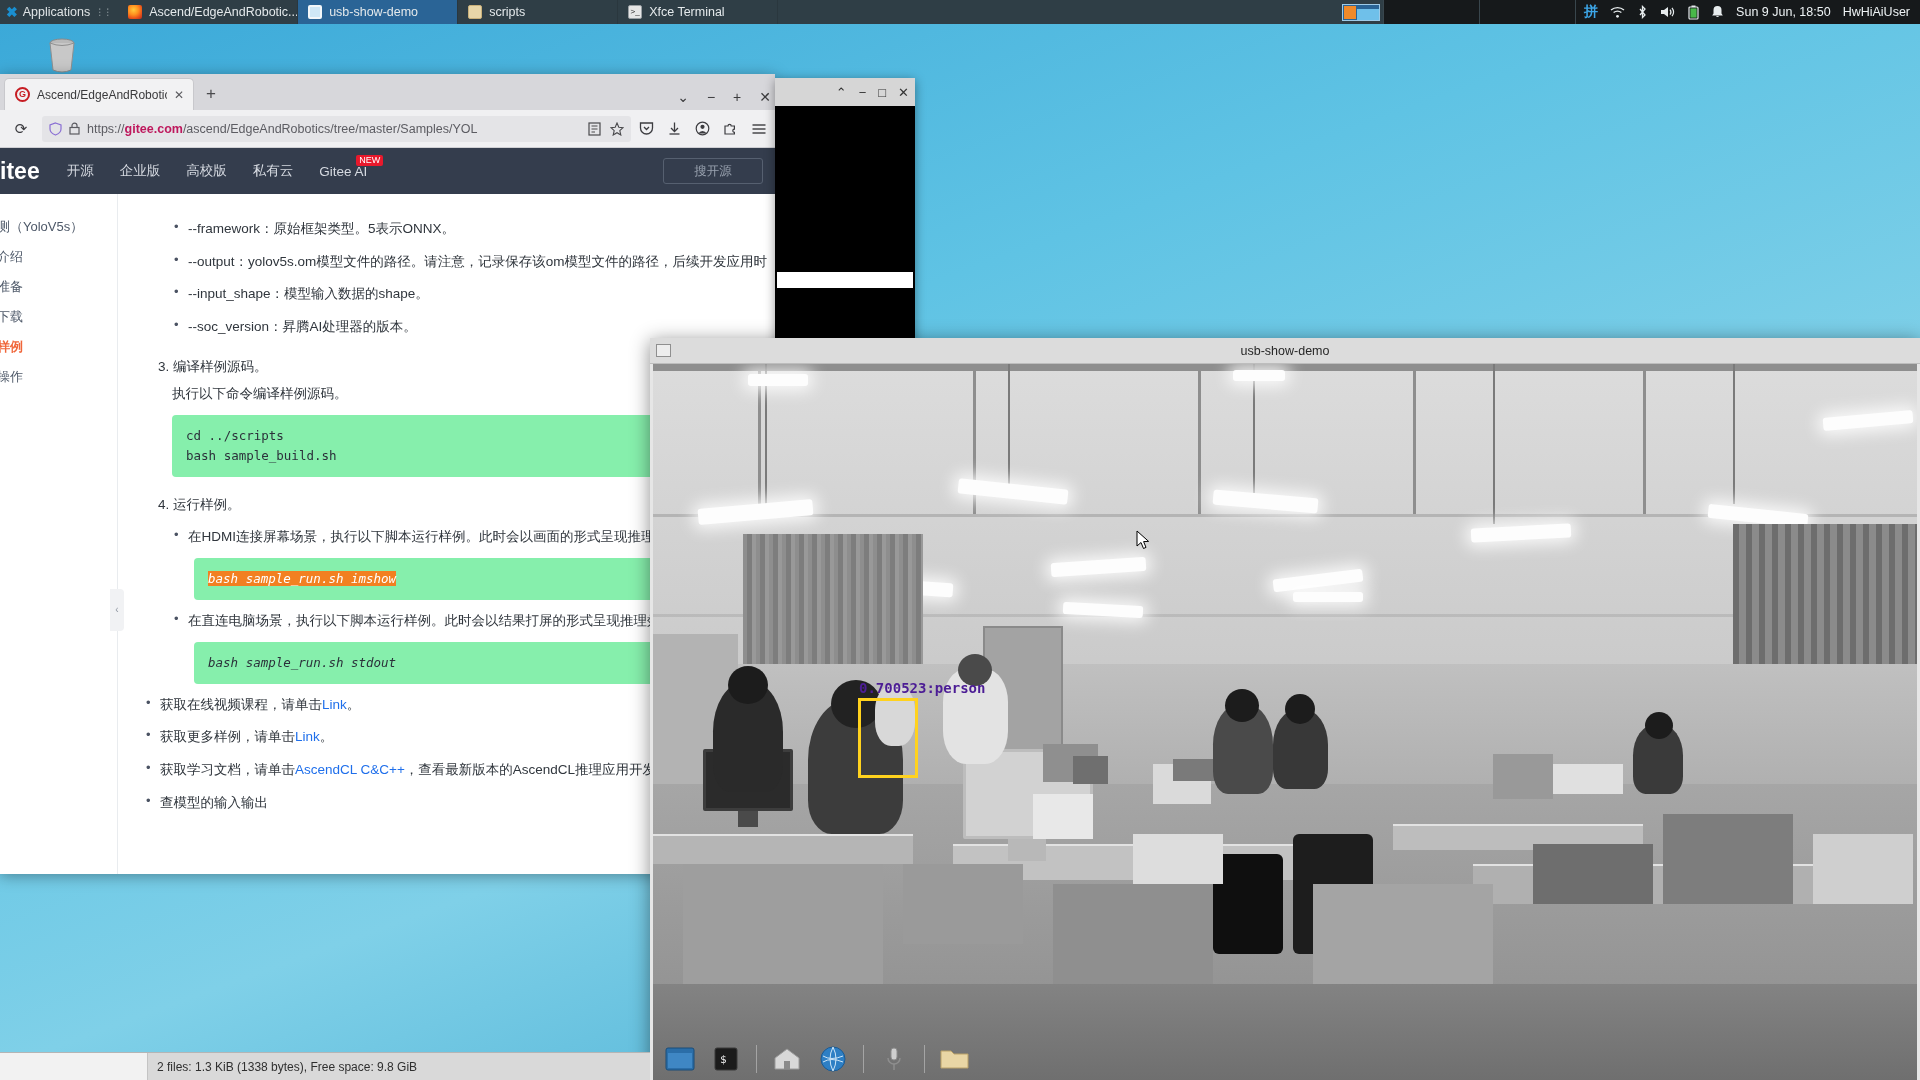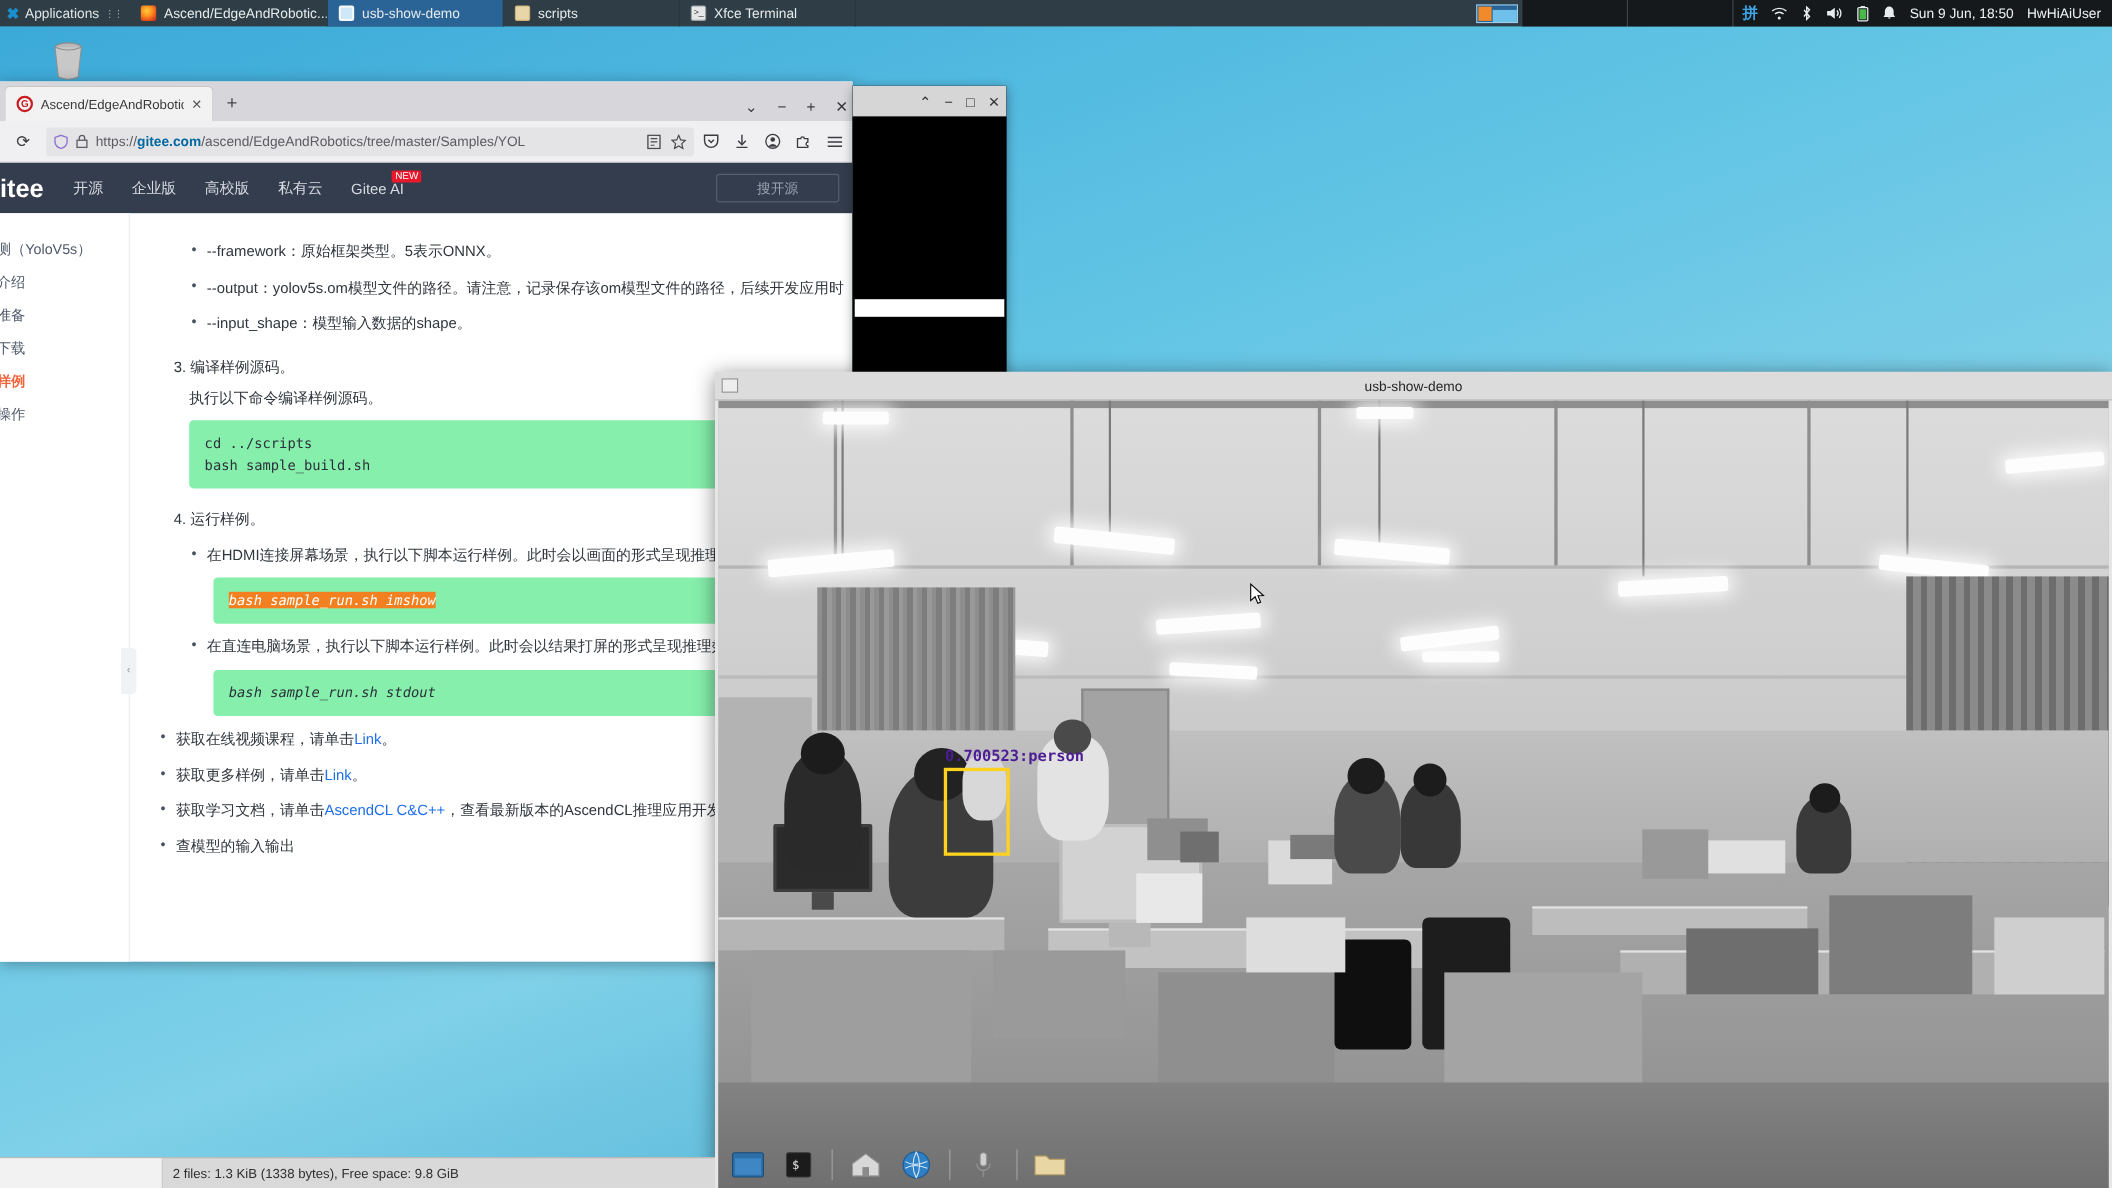--- a/index.html
+++ b/index.html
@@ -78,41 +78,41 @@
     height: 38px; background: #f0f0f2; display: flex; align-items: center;
     padding: 0 8px; gap: 8px; border-bottom: 1px solid #cfcfd3;
   }
   .nav-btn { font-size: 15px; color: #3c3c40; width: 26px; text-align: center; }
   .urlbar {
     flex: 1 1 auto; height: 26px; background: #e4e4e7; border-radius: 3px;
     display: flex; align-items: center; padding: 0 7px; gap: 7px; font-size: 12.5px; color: #5c5c62;
     overflow: hidden;
   }
   .urlbar .url-text { white-space: nowrap; overflow: hidden; }
-  .urlbar .url-text b { color: #0369a1; font-weight: 600; }
+  .urlbar .url-text b { color: #be185d; font-weight: 600; }
   .nav-right { display: flex; align-items: center; gap: 13px; font-size: 14px; color: #3c3c40; }
 
   
   .gitee-nav {
     height: 46px; background: #343d4d; display: flex; align-items: center; padding-left: 0; gap: 0;
     position: relative;
   }
   .gitee-logo {
     color: #fff; font-size: 23px; font-weight: 700; margin-left: -14px; padding-right: 14px;
     font-family: "Liberation Sans", sans-serif;
   }
   .gitee-nav a {
     color: #d6dae1; font-size: 13.5px; text-decoration: none; padding: 0 13px; position: relative;
   }
   .new-badge {
     position: absolute; top: -9px; right: -3px; background: #e8192c; color: #fff;
     font-size: 9px; padding: 1px 3px; border-radius: 2px; line-height: 1.1;
   }
   .gitee-search {
-    position: absolute; right: 12px; top: 10px; width: 112px; height: 26px;
+    position: absolute; right: 12px; top: 10px; width: 100px; height: 26px;
     border: 1px solid #566070; border-radius: 3px; color: #9aa3b0; font-size: 12.5px;
     display: flex; align-items: center; justify-content: center;
   }
 
   .site-body { display: flex; height: 716px; background: #fff; position: relative; }
   .toc {
     width: 118px; flex: 0 0 118px; padding: 18px 0 0 0; background: #fff;
     border-right: 1px solid #e9ecef; overflow: hidden;
   }
   .toc-item { font-size: 13px; color: #4e5969; padding: 6px 0 6px 0; margin-left: -16px; white-space: nowrap; }
@@ -331,20 +331,21 @@
       <div class="toc-item">例下载</div>
       <div class="toc-item active">行样例</div>
       <div class="toc-item">关操作</div>
     </div>
 
     <div class="doc">
       <ul class="sub">
         <li>--framework：原始框架类型。5表示ONNX。</li>
         <li>--output：yolov5s.om模型文件的路径。请注意，记录保存该om模型文件的路径，后续开发应用时</li>
         <li>--input_shape：模型输入数据的shape。</li>
+        <li>--soc_version：昇腾AI处理器的版本。</li>
       </ul>
 
       <div class="ol-item">3. 编译样例源码。</div>
       <div style="margin-left:28px;">执行以下命令编译样例源码。</div>
       <div class="codeblock">cd ../scripts
 bash sample_build.sh</div>
 
       <div class="ol-item">4. 运行样例。</div>
       <ul class="sub">
         <li>在HDMI连接屏幕场景，执行以下脚本运行样例。此时会以画面的形式呈现推理效</li>

